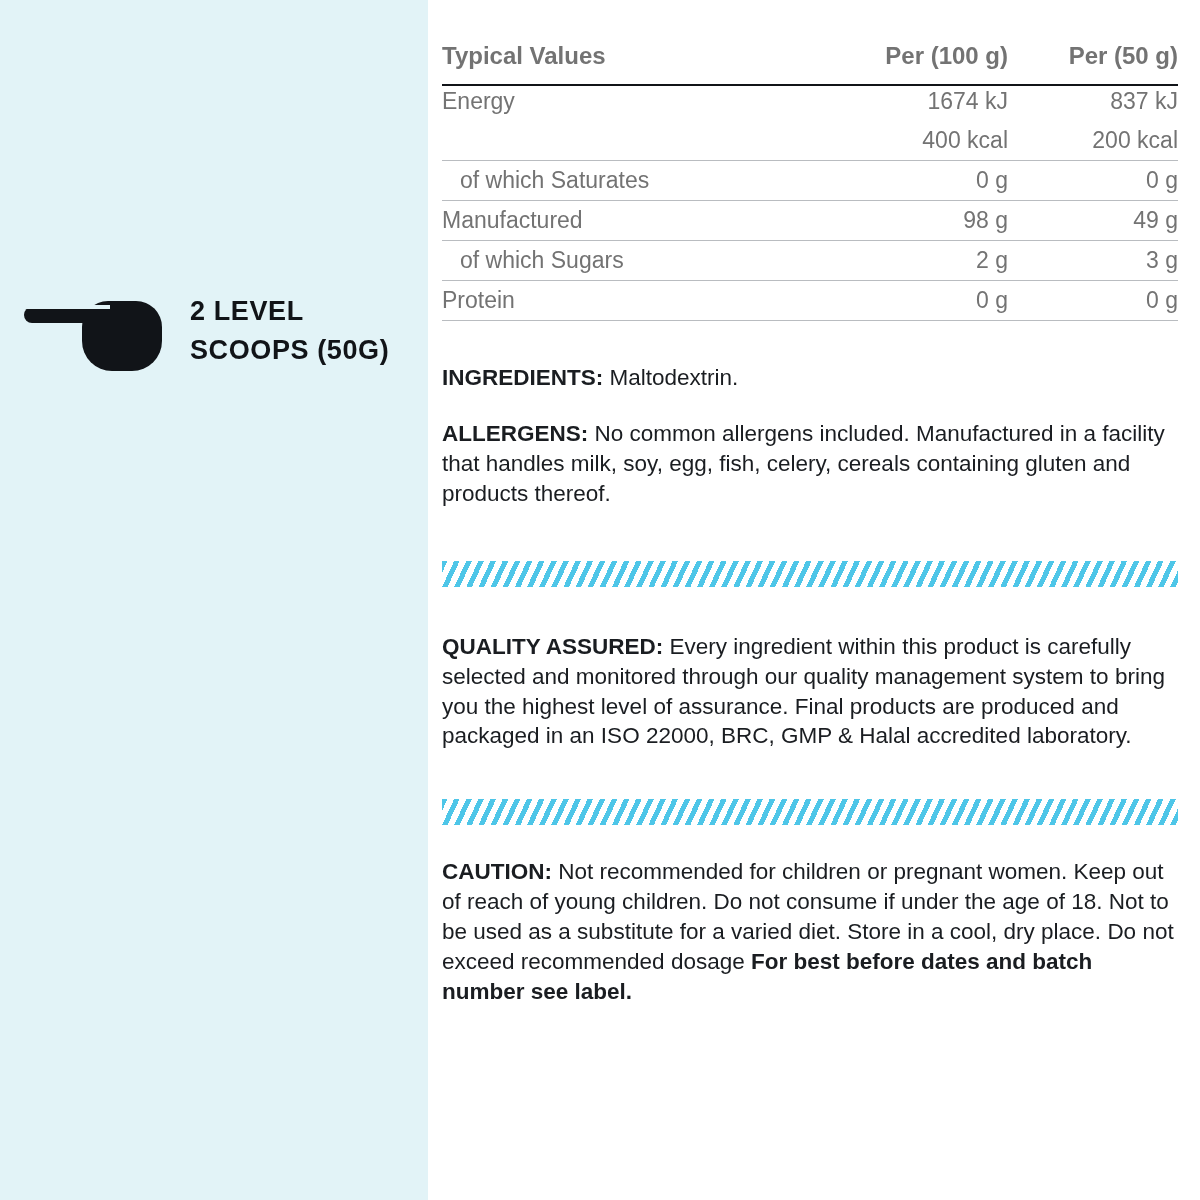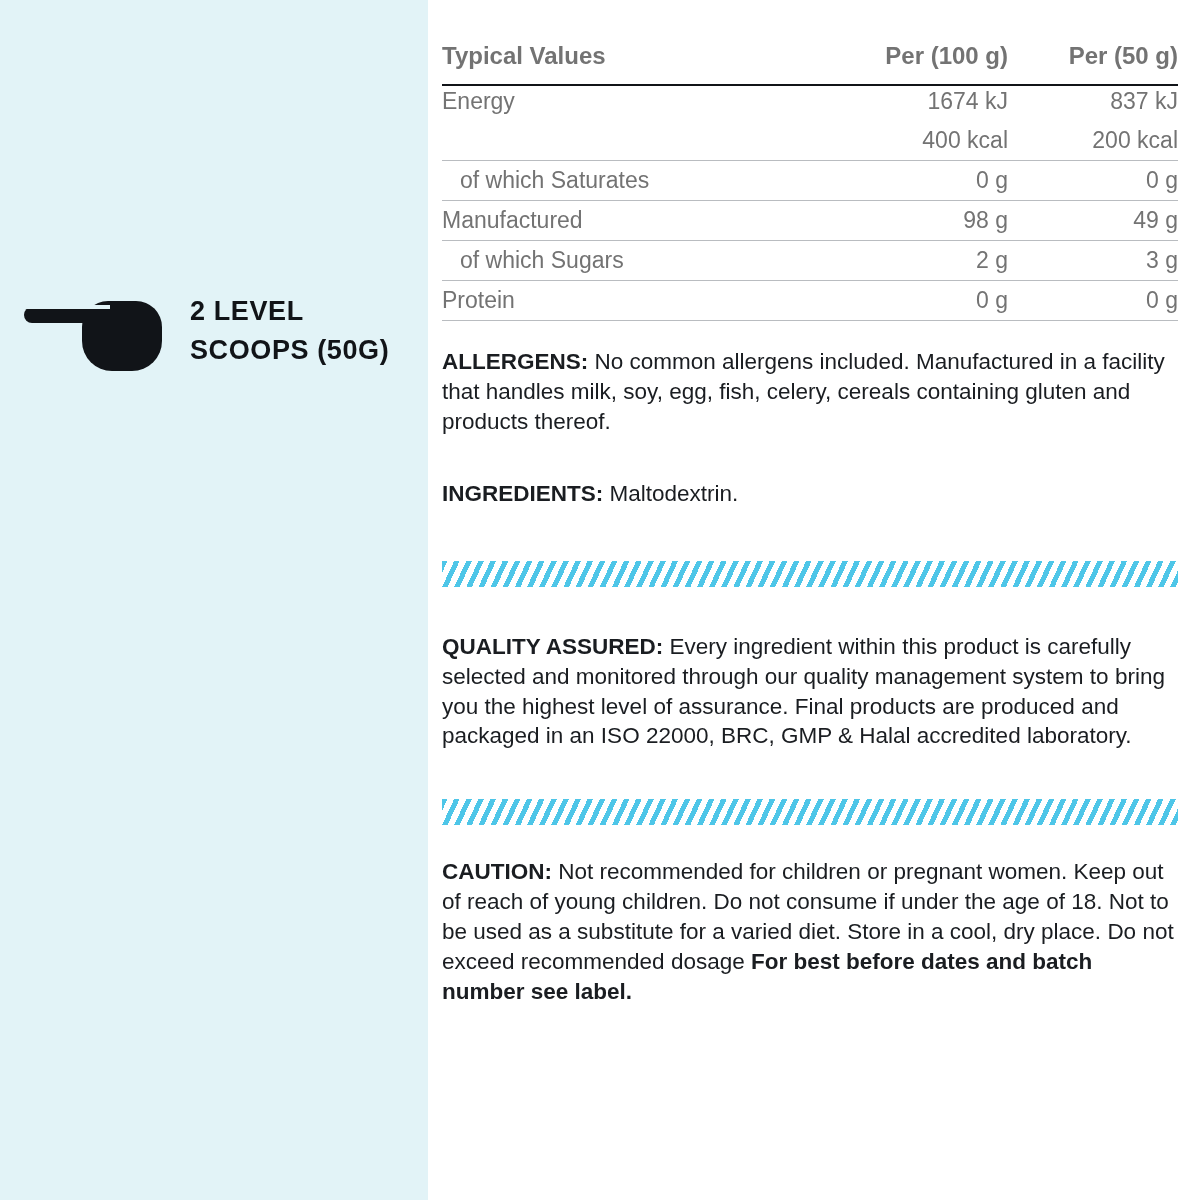--- a/index.html
+++ b/index.html
@@ -186,28 +186,28 @@
           <td>3 g</td>
         </tr>
         <tr>
           <td class="col-label">Protein</td>
           <td>0 g</td>
           <td>0 g</td>
         </tr>
       </tbody>
     </table>
 
+    <p class="para" id="ingredients-block">
+      <b>INGREDIENTS:</b><span> Maltodextrin.</span>
+    </p>
+
     <p class="para" id="allergens-block">
       <b>ALLERGENS:</b><span> No common allergens included. Manufactured in a facility that handles milk, soy, egg, fish, celery, cereals containing gluten and products thereof.</span>
     </p>
 
-    <p class="para" id="ingredients-block">
-      <b>INGREDIENTS:</b><span> Maltodextrin.</span>
-    </p>
-
     <div class="divider" id="divider-1"></div>
 
     <p class="para" id="quality-block">
       <b>QUALITY ASSURED:</b><span> Every ingredient within this product is carefully selected and monitored through our quality management system to bring you the highest level of assurance. Final products are produced and packaged in an ISO 22000, BRC, GMP &amp; Halal accredited laboratory.</span>
     </p>
 
     <div class="divider" id="divider-2"></div>
 
     <p class="para" id="caution-block">
       <b>CAUTION:</b><span> Not recommended for children or pregnant women. Keep out of reach of young children. Do not consume if under the age of 18. Not to be used as a substitute for a varied diet. Store in a cool, dry place. Do not exceed recommended dosage </span><b>For best before dates and batch number see label.</b>

